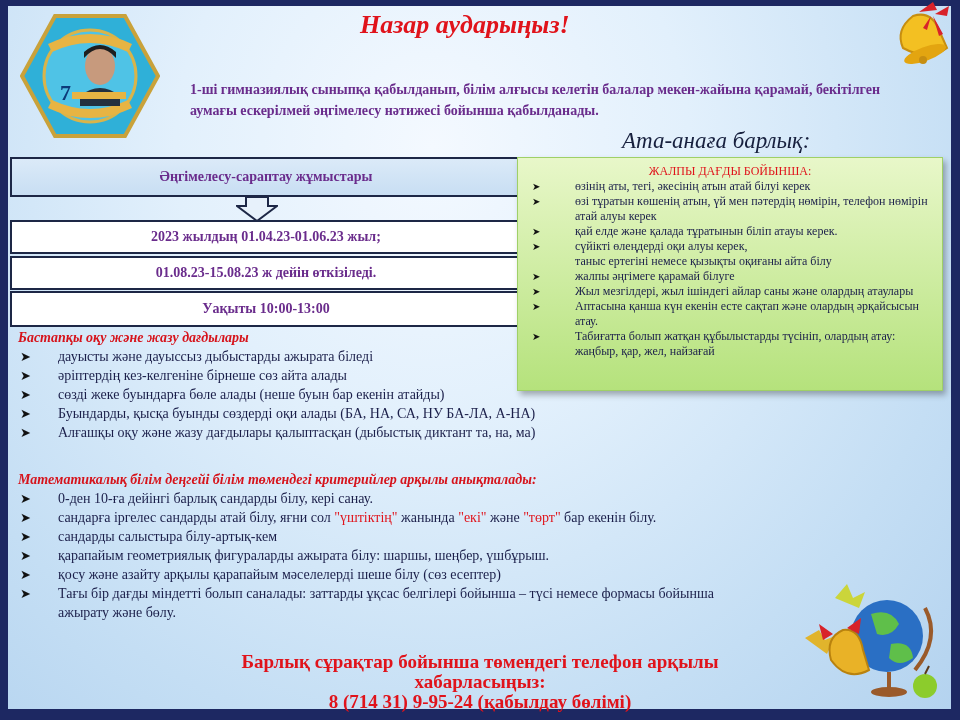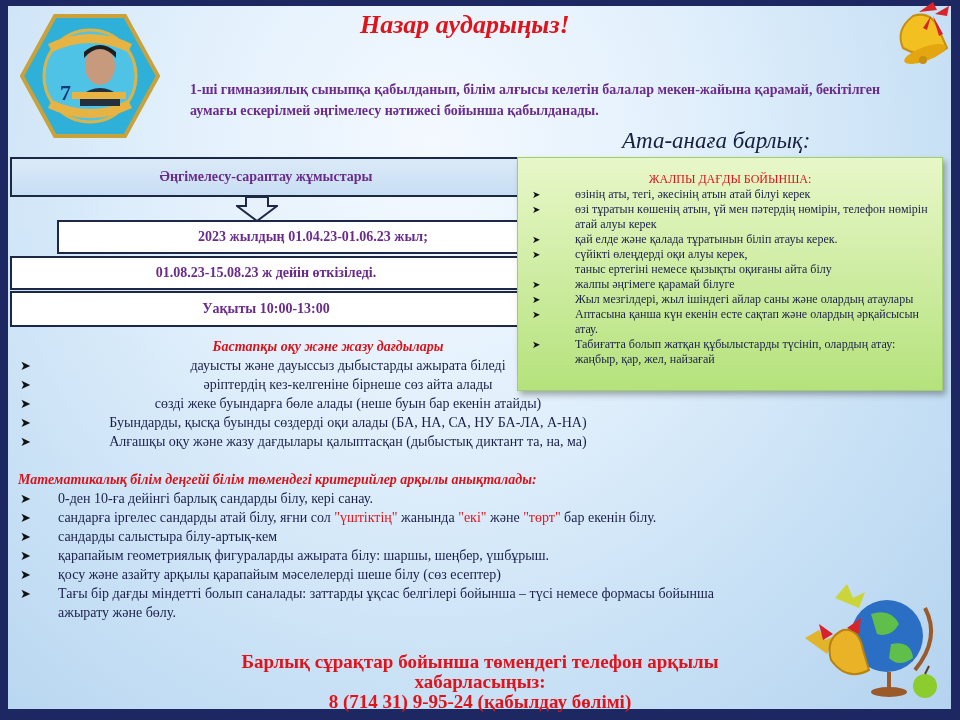--- a/index.html
+++ b/index.html
@@ -7,35 +7,35 @@
   .frame { position:absolute; left:0; top:0; width:960px; height:720px; background:#1d2862; }
   .slide { position:absolute; left:8px; top:6px; width:943px; height:703px;
     background: radial-gradient(ellipse at 45% 20%, #f4f9ff 0%, #e2f0fc 35%, #c4def4 75%, #b4d3ef 100%); }
   .badge { position:absolute; left:20px; top:14px; width:140px; height:124px; }
   .title { position:absolute; left:360px; top:10px; color:#e0131b; font-style:italic; font-weight:bold; font-size:26px; white-space:nowrap; }
   .bell-top { position:absolute; left:885px; top:0px; width:70px; height:75px; }
   .intro { position:absolute; left:190px; top:79px; width:740px; color:#6a2c8c; font-weight:bold; font-size:14px; line-height:21px; }
   .advice-title { position:absolute; left:622px; top:128px; color:#17203e; font-style:italic; font-size:23px; white-space:nowrap; }
   .box { position:absolute; left:10px; width:512px; border:2px solid #1d2746; box-sizing:border-box; display:flex; align-items:center; justify-content:center; color:#6a2c8c; font-weight:bold; font-size:14px; background:#ffffff; }
   .box.head { top:157px; height:40px; background:linear-gradient(#dbeaf8,#c8def3); }
-  .box.b1 { top:220px; height:34px;margin-left:47px; }
+  .box.b1 { top:220px; height:34px; }
   .box.b2 { top:256px; height:34px; }
   .box.b3 { top:291px; height:36px; }
   .arrow { position:absolute; left:236px; top:196px; width:42px; height:26px; }
   .green { position:absolute; left:517px; top:157px; width:426px; height:234px; background:linear-gradient(#e8f7c9,#b5e27c); border:1px solid #9fd067; box-shadow:3px 4px 6px rgba(0,0,0,0.3); box-sizing:border-box; font-size:12px; color:#1b1f4a; line-height:15px; }
-  .green .ghead { color:#e0131b; text-align:center; margin-top:14px; font-size:12px; }
+  .green .ghead { color:#e0131b; text-align:center; margin-top:6px; font-size:12px; }
   .green ul { list-style:none; margin:0; padding:0 6px 0 0; }
   .green li { position:relative; padding-left:57px; }
   .arr { position:absolute; left:14px; top:0; font-size:10px; color:#111; }
   .sec { position:absolute; left:18px; color:#1b1f4a; font-size:14px; line-height:19px; }
   .sec .h { color:#d6131b; font-style:italic; font-weight:bold; font-size:14px; }
   .sec ul { list-style:none; margin:0; padding:0; }
   .sec li { position:relative; padding-left:40px; }
   .sec li .arr { left:2px; font-size:13px; top:0; }
-  .sec1 { top:337px; width:620px;text-align:center; }
+  .sec1 { top:328px; width:620px; }
   .sec2 { top:470px; width:740px; }
   .red { color:#e0131b; }
   .footer { position:absolute; left:180px; top:652px; width:600px; text-align:center; color:#e0131b; font-weight:bold; font-size:19px; line-height:20px; }
   .globe { position:absolute; left:795px; top:578px; width:150px; height:128px; }
 </style>
 </head>
 <body>
 
 <div class="frame"></div>
 <div class="slide"></div>

